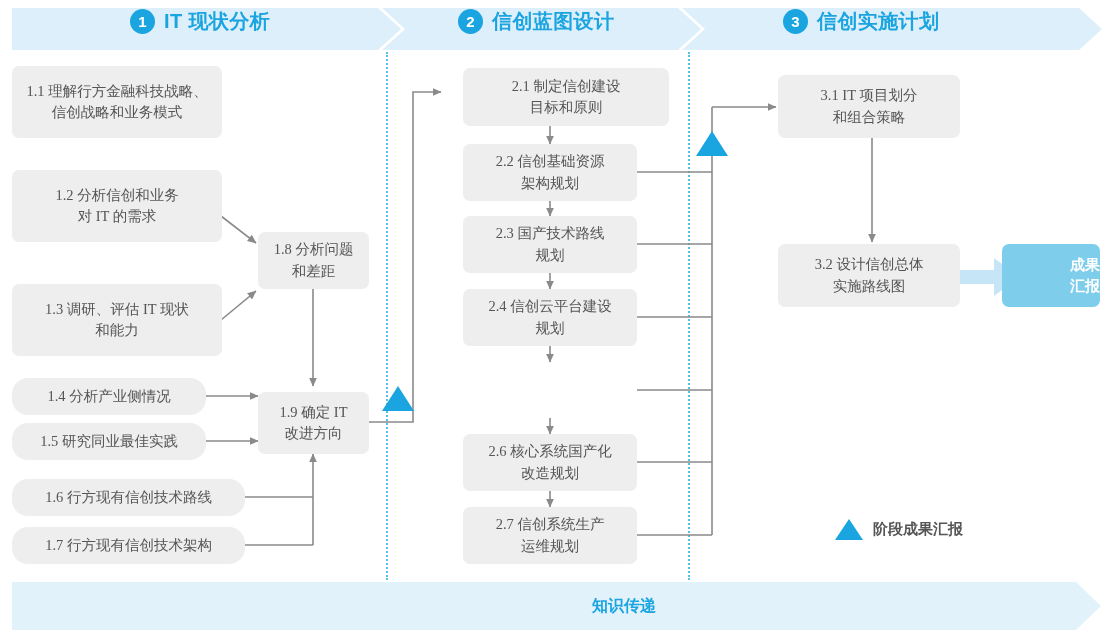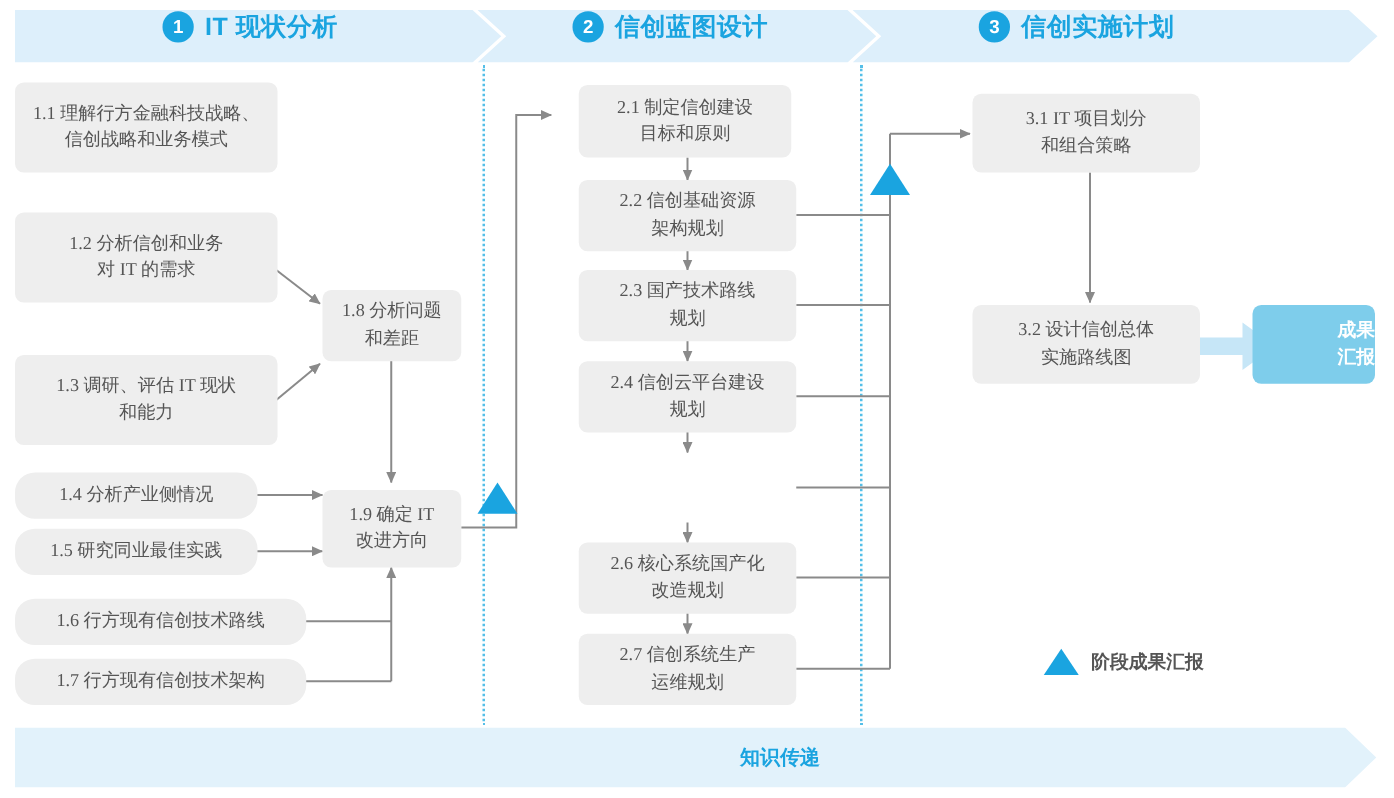--- a/index.html
+++ b/index.html
@@ -172,21 +172,21 @@
 
   <div class="box" style="left:258px;top:232px;width:111px;height:57px;">
     <span style="white-space:pre-line;">1.8 分析问题
 和差距</span>
   </div>
   <div class="box" style="left:258px;top:392px;width:111px;height:62px;">
     <span style="white-space:pre-line;">1.9 确定 IT
 改进方向</span>
   </div>
 
-  <div class="box" style="left:463px;top:68px;width:170px;height:58px;">
+  <div class="box" style="left:463px;top:68px;width:206px;height:58px;">
     <span style="white-space:pre-line;">2.1 制定信创建设
 目标和原则</span>
   </div>
   <div class="box" style="left:463px;top:144px;width:174px;height:57px;">
     <span style="white-space:pre-line;">2.2 信创基础资源
 架构规划</span>
   </div>
   <div class="box" style="left:463px;top:216px;width:174px;height:57px;">
     <span style="white-space:pre-line;">2.3 国产技术路线
 规划</span>

